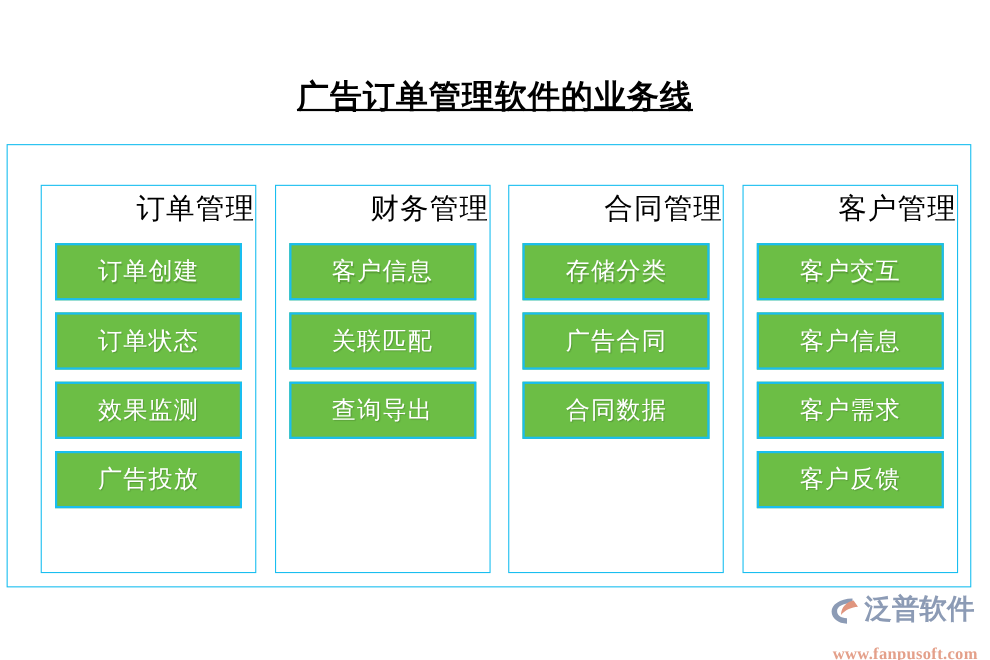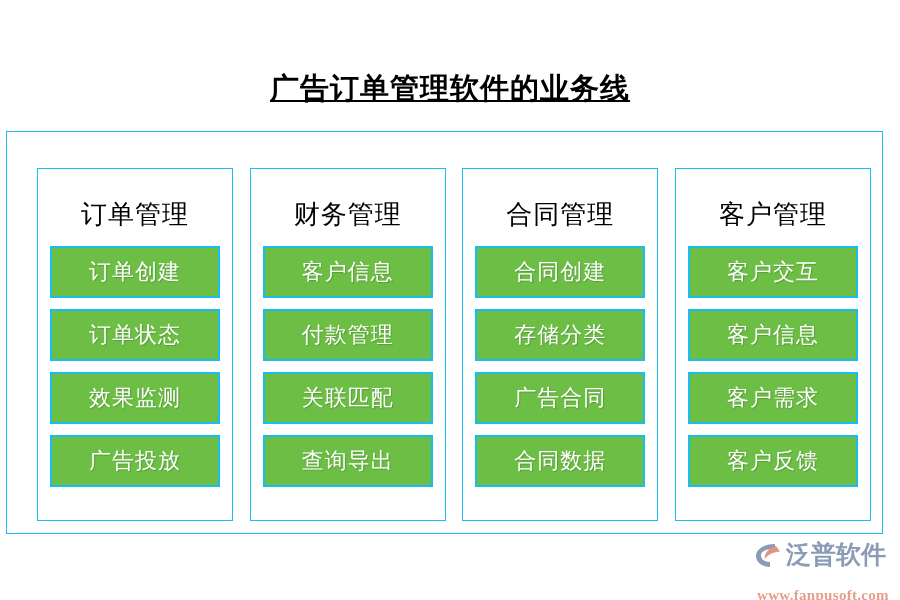--- a/index.html
+++ b/index.html
@@ -53,22 +53,22 @@
   }
 
   .column {
     box-sizing: border-box;
     width: 196px;
     height: 353px;
     border: 1.5px solid #19bef0;
     background: #ffffff;
     display: flex;
     flex-direction: column;
-    align-items: center;
-    padding-top: 29px;
+    align-items: flex-end;
+    padding-top: 4px;
   }
 
   .column-title {
     font-size: 26px;
     font-weight: normal;
     color: #000000;
     line-height: 34px;
     letter-spacing: 1px;
     margin-bottom: 14px;
     white-space: nowrap;
@@ -151,30 +151,28 @@
         <div class="item-chip">订单状态</div>
         <div class="item-chip">效果监测</div>
         <div class="item-chip">广告投放</div>
       </div>
     </div>
 
     <div class="column">
       <div class="column-title">财务管理</div>
       <div class="item-list">
         <div class="item-chip">客户信息</div>
-        <div class="item-chip">付款管理</div>
         <div class="item-chip">关联匹配</div>
         <div class="item-chip">查询导出</div>
       </div>
     </div>
 
     <div class="column">
       <div class="column-title">合同管理</div>
       <div class="item-list">
-        <div class="item-chip">合同创建</div>
         <div class="item-chip">存储分类</div>
         <div class="item-chip">广告合同</div>
         <div class="item-chip">合同数据</div>
       </div>
     </div>
 
     <div class="column">
       <div class="column-title">客户管理</div>
       <div class="item-list">
         <div class="item-chip">客户交互</div>

